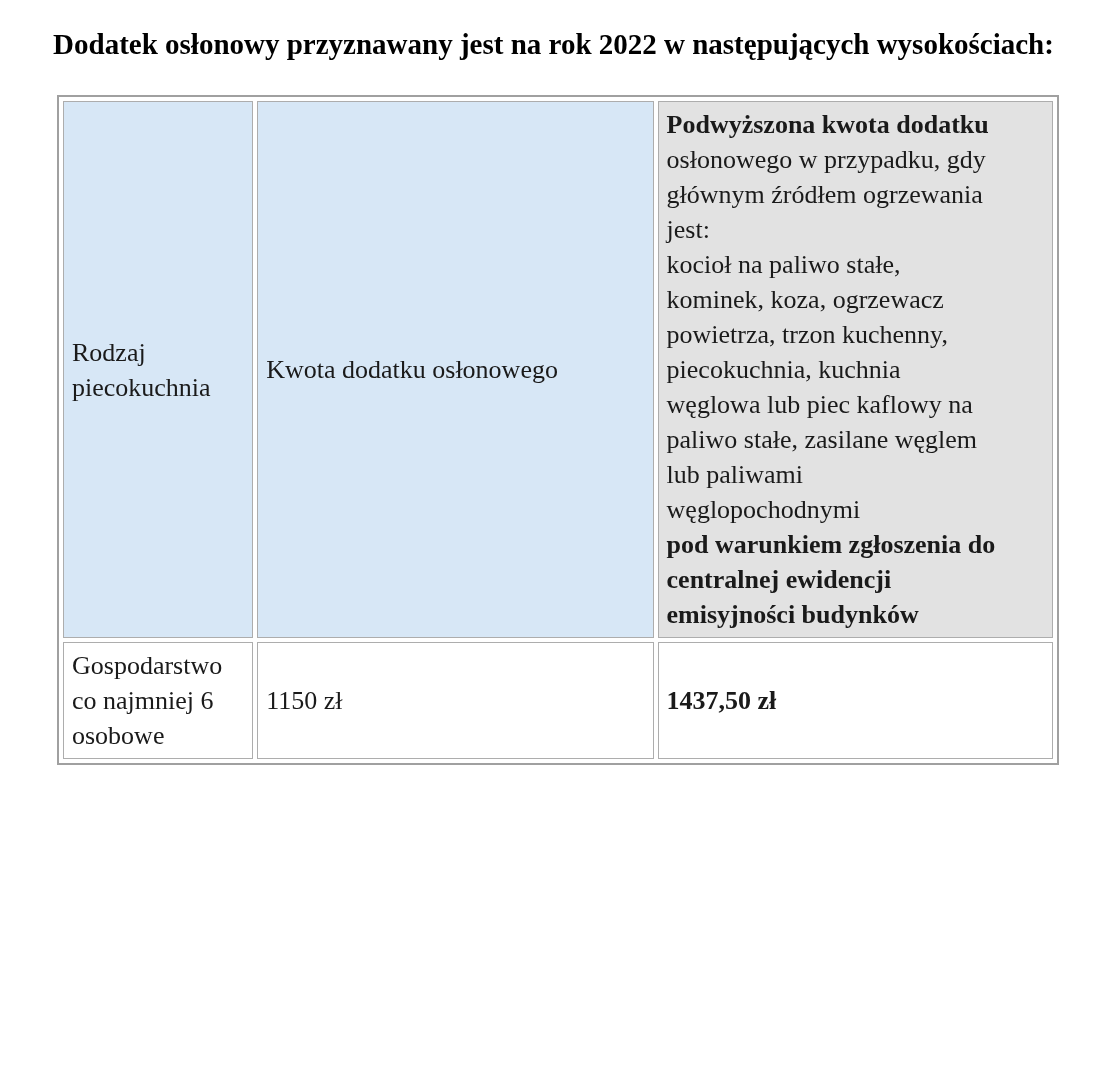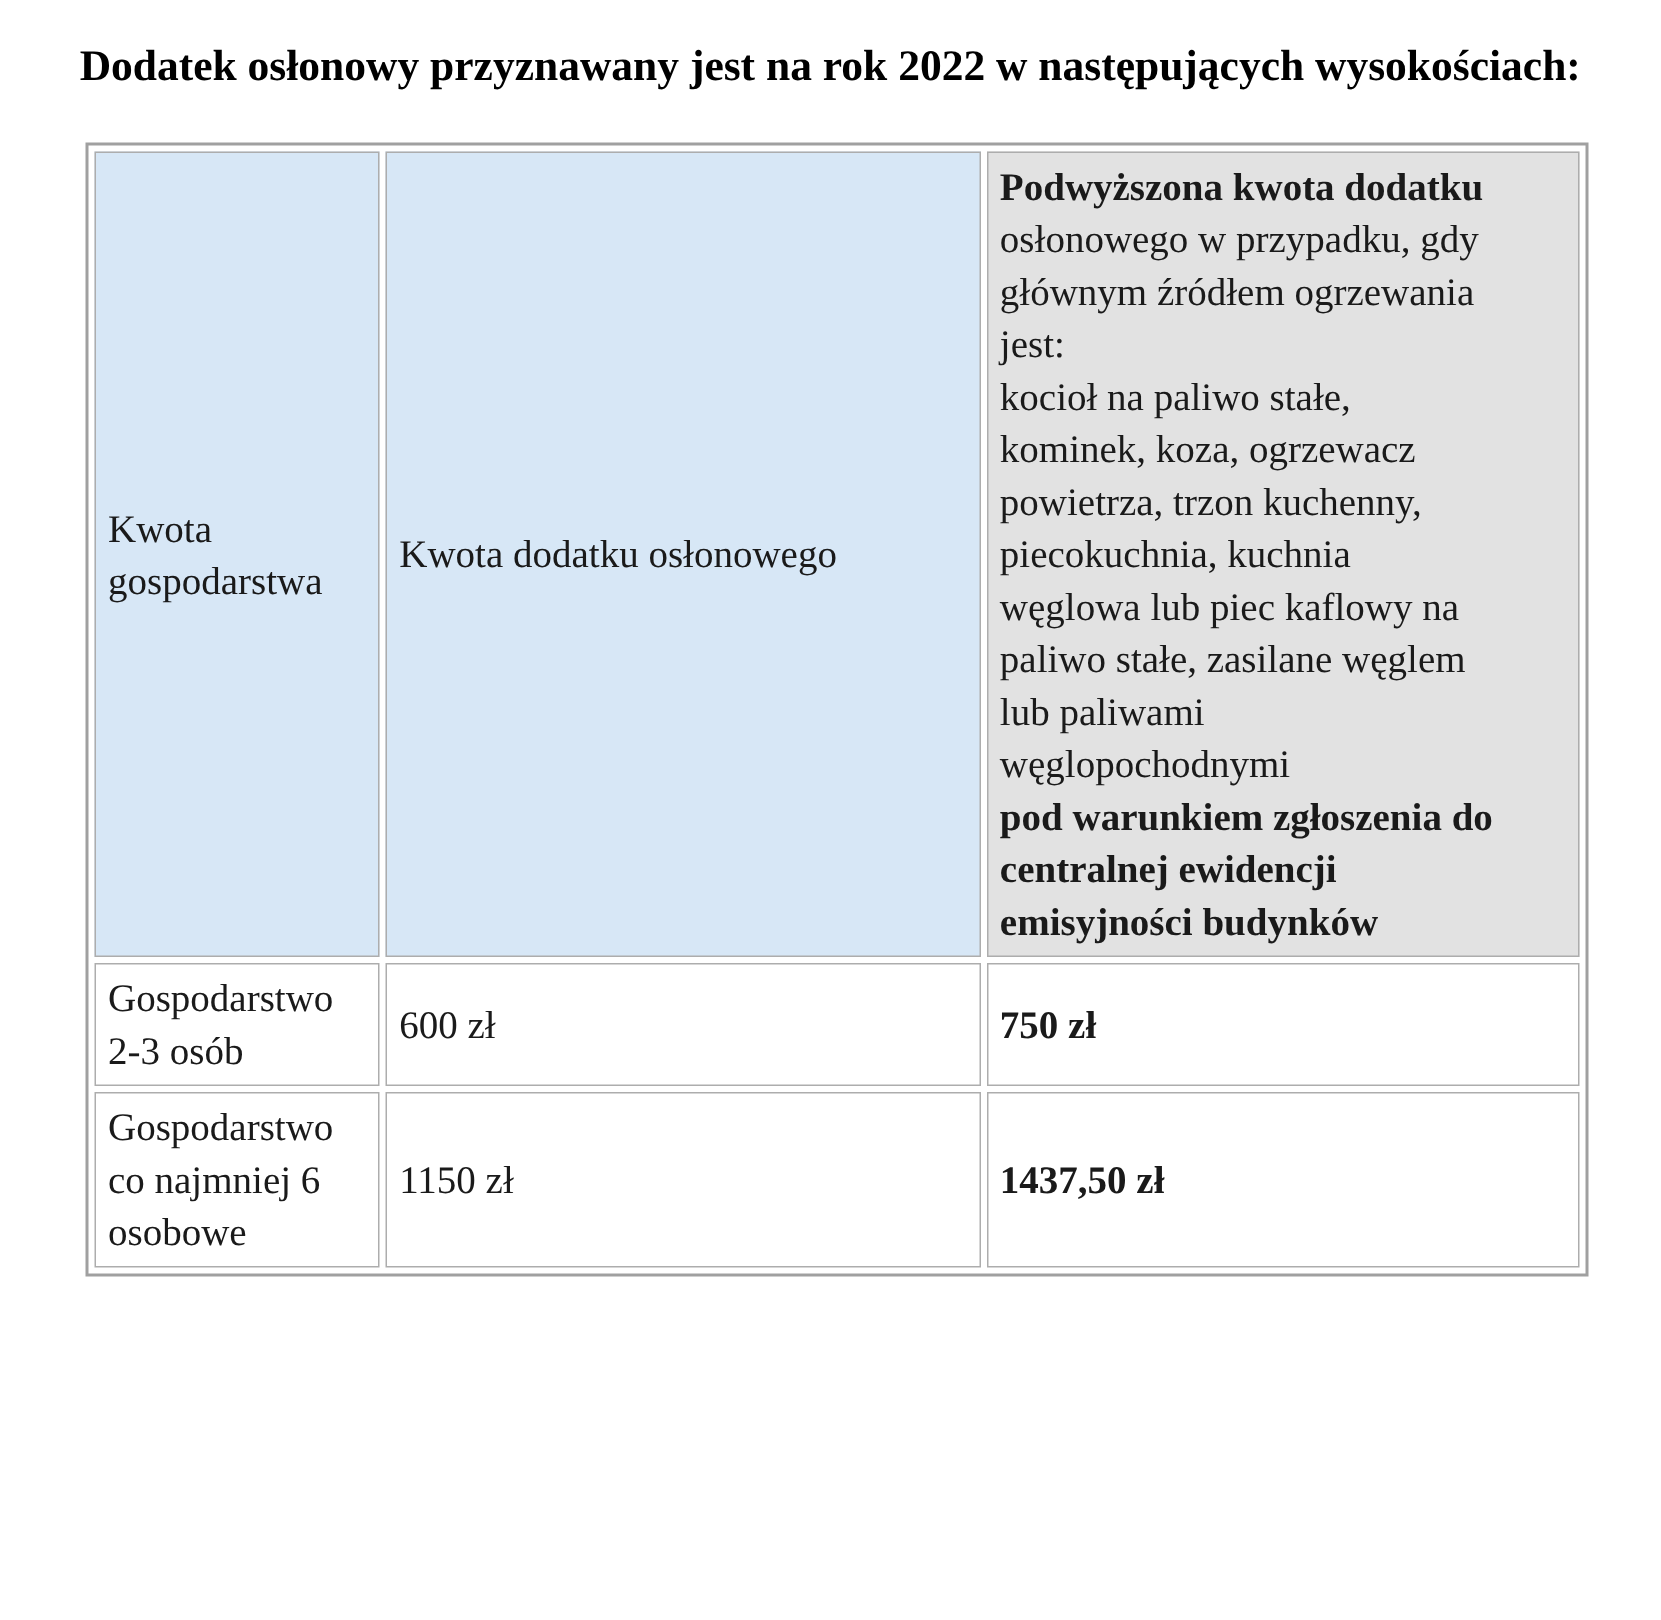--- a/index.html
+++ b/index.html
@@ -62,31 +62,26 @@
 
 <div class="table-wrap">
   <table class="allowance">
     <colgroup>
       <col class="c1">
       <col class="c2">
       <col class="c3">
     </colgroup>
     <thead>
       <tr>
-        <th class="hh">Kwota gospodarstwa</th>
+        <th class="hh">Rodzaj piecokuchnia</th>
         <th class="hh">Kwota dodatku osłonowego</th>
         <th class="hg"><span class="b">Podwyższona kwota dodatku</span><br><span>osłonowego w przypadku, gdy</span><br><span>głównym źródłem ogrzewania</span><br><span>jest:</span><br><span>kocioł na paliwo stałe,</span><br><span>kominek, koza, ogrzewacz</span><br><span>powietrza, trzon kuchenny,</span><br><span>piecokuchnia, kuchnia</span><br><span>węglowa lub piec kaflowy na</span><br><span>paliwo stałe, zasilane węglem</span><br><span>lub paliwami</span><br><span>węglopochodnymi</span><br><span class="b">pod warunkiem zgłoszenia do</span><br><span class="b">centralnej ewidencji</span><br><span class="b">emisyjności budynków</span></th>
       </tr>
     </thead>
     <tbody>
-        <tr>
-          <td>Gospodarstwo 2-3 osób</td>
-          <td>600 zł</td>
-          <td class="b">750 zł</td>
-        </tr>
         <tr>
           <td>Gospodarstwo co najmniej 6 osobowe</td>
           <td>1150 zł</td>
           <td class="b">1437,50 zł</td>
         </tr>
       </tbody>
   </table>
 </div>
 
 </body></html>

